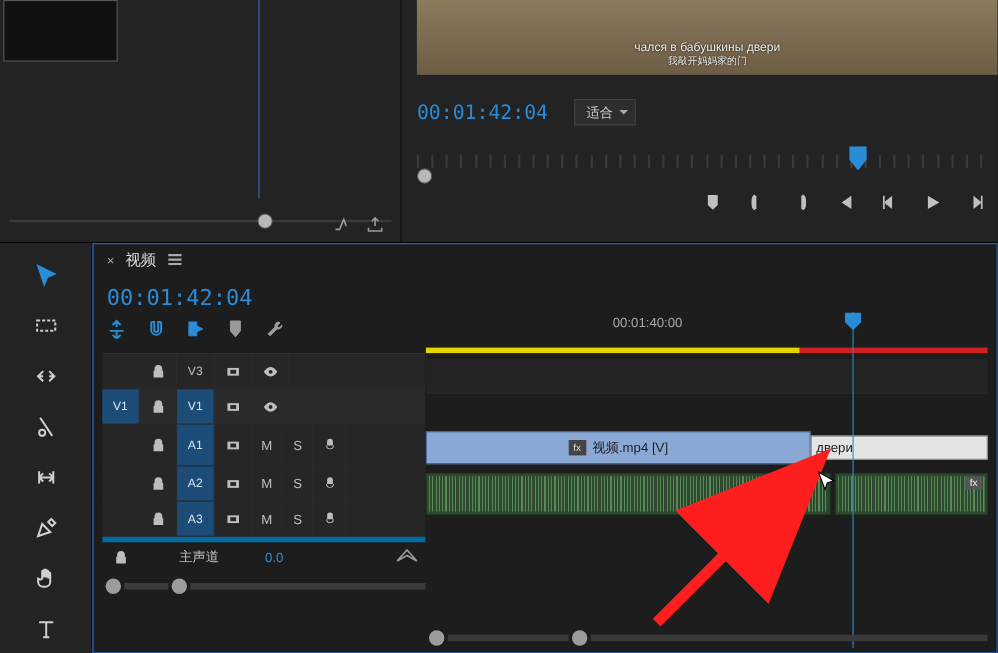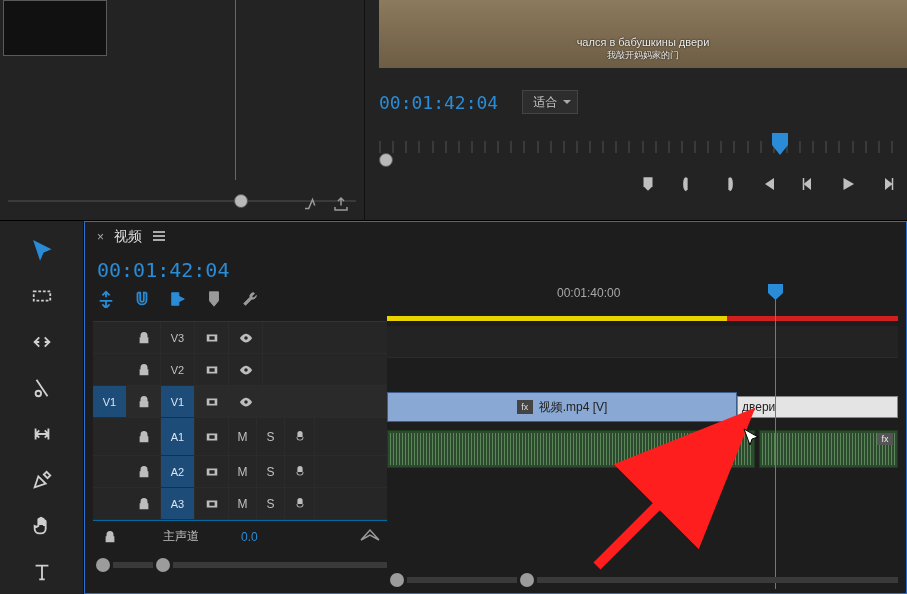--- a/index.html
+++ b/index.html
@@ -56,21 +56,21 @@
   .cell { display:flex; align-items:center; justify-content:center; height:100%; border-right:1px solid #2b2b2b; color:#c0c0c0; font-size:11px; }
   .cell.src { width:34px; background:#1d4c78; color:#d8e6f2; }
   .cell.lock { width:34px; }
   .cell.tag { width:34px;text-align:center; }
   .cell.tag.sel { background:#1d4c78; color:#d8e6f2; }
   .cell.sy { width:34px; }
   .cell.eye { width:34px; }
   .cell.ms { width:28px; font-size:12px; }
   .cell.mic { width:30px; }
   .cell.spacer { flex:1; border-right:none; }
-  .master { display:flex; align-items:center; height:32px; border-top:1px solid #0369a1; }
+  .master { display:flex; align-items:center; height:32px; border-top:5px solid #0369a1; }
   .master .lbl { margin-left:36px; color:#c0c0c0; }
   .master .val { margin-left:42px; color:#2a8cd6; }
   .master .bow { margin-left:auto; margin-right:6px; }
   .hzscroll { display:flex; align-items:center; height:18px; margin-top:4px; }
   .hzscroll .knob { width:14px; height:14px; border-radius:50%; background:#9c9c9c; margin:0 3px; }
   .hzscroll .bar { height:6px; background:#3a3a3a; flex:1; }
   .trackarea { flex:1; position:relative; background:#1d1d1d; overflow:hidden; }
   .ruler { position:absolute; left:0; right:0; top:30px; height:30px; background:#1d1d1d; }
   .ruler .ticklabel { position:absolute; top:0; color:#a8a8a8; font-size:12px; }
   .clips { position:absolute; left:0; right:0; top:66px; bottom:18px; }
@@ -293,42 +293,20 @@
                   </svg>
                 </div>
               <div class="cell eye">
                   <svg viewBox="0 0 16 16">
                     <path d="M1 8s3-5 7-5 7 5 7 5-3 5-7 5-7-5-7-5z"></path>
                     <circle cx="8" cy="8" r="2" fill="#262626"></circle>
                   </svg>
                 </div>
               <div class="cell spacer"></div>
             </div>
-            <div class="trow">
-              <div class="cell" style="width:34px;border-right:none"></div>
-              <div class="cell lock">
-                  <svg viewBox="0 0 16 16">
-                    <path d="M4 7V5a4 4 0 018 0v2h1v7H3V7z"></path>
-                  </svg>
-                </div>
-              <div class="cell tag">V2</div>
-              <div class="cell sy">
-                  <svg viewBox="0 0 16 16">
-                    <rect x="2" y="4" width="12" height="8"></rect>
-                    <rect x="5" y="6" width="6" height="4" fill="#262626"></rect>
-                  </svg>
-                </div>
-              <div class="cell eye">
-                  <svg viewBox="0 0 16 16">
-                    <path d="M1 8s3-5 7-5 7 5 7 5-3 5-7 5-7-5-7-5z"></path>
-                    <circle cx="8" cy="8" r="2" fill="#262626"></circle>
-                  </svg>
-                </div>
-              <div class="cell spacer"></div>
-            </div>
             <div class="trow sel">
               <div class="cell src">V1</div>
               <div class="cell lock">
                   <svg viewBox="0 0 16 16">
                     <path d="M4 7V5a4 4 0 018 0v2h1v7H3V7z"></path>
                   </svg>
                 </div>
               <div class="cell tag sel">V1</div>
               <div class="cell sy">
                   <svg viewBox="0 0 16 16">

